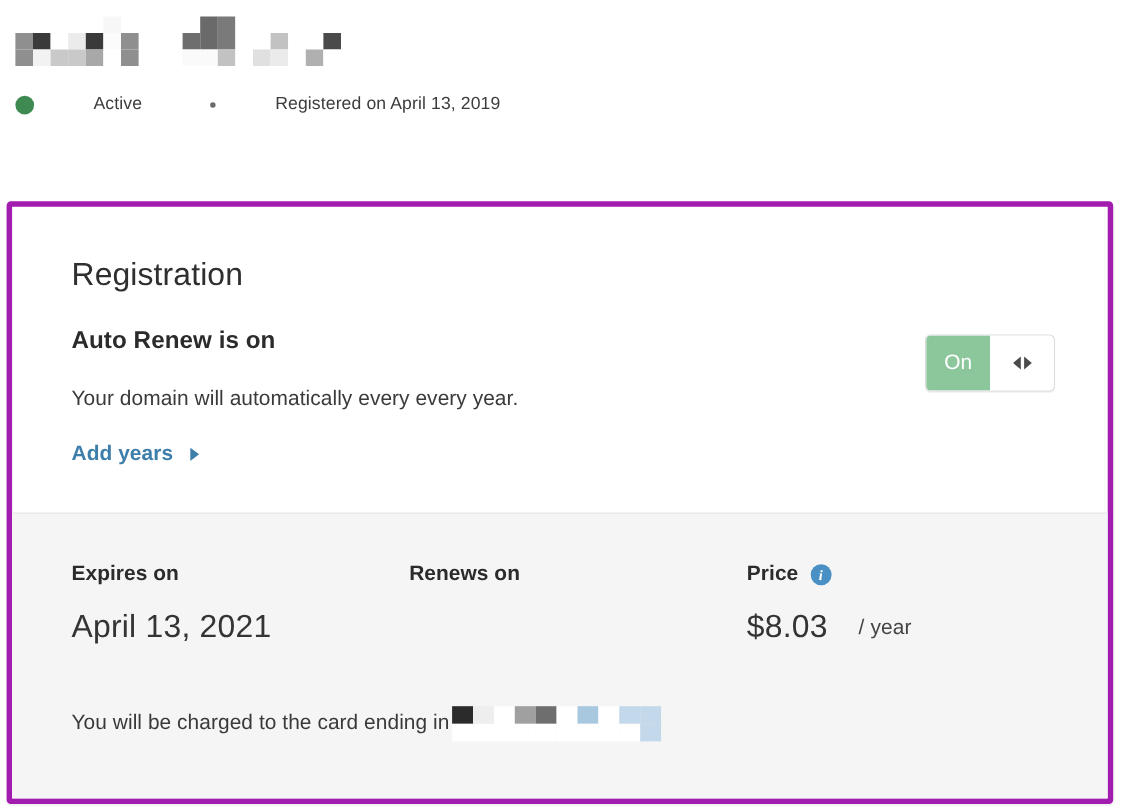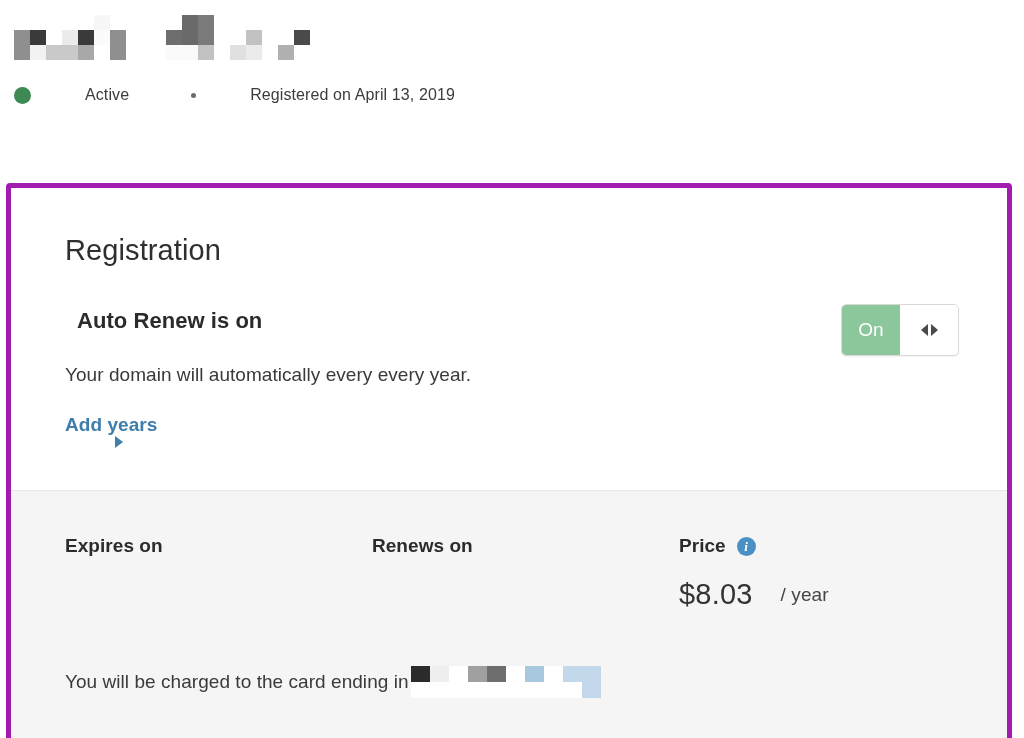--- a/index.html
+++ b/index.html
@@ -104,41 +104,40 @@
     align-items: flex-start;
     justify-content: space-between;
   }
   .renew-left {
     margin-left: 6px;
   }
   .renew-heading {
     font-size: 22px;
     font-weight: 700;
     color: #2b2b2b;
-    margin: 12px;
+    margin: 0;
     letter-spacing: 0.05px;
   }
   .renew-desc {
     font-size: 19px;
     font-weight: 400;
     color: #3a3a3a;
     margin: 30px 0 0 0;
     letter-spacing: 0.05px;
   }
   .add-years {
     display: inline-flex;
     align-items: center;
     margin-top: 28px;
     font-size: 19px;
     font-weight: 700;
     color: #3d7eab;
     text-decoration: none;
     cursor: pointer;
     letter-spacing: 0.05px;
-    flex-direction: column;
   }
   .add-years-arrow {
     width: 0;
     height: 0;
     border-left: 8px solid #3d7eab;
     border-top: 6px solid transparent;
     border-bottom: 6px solid transparent;
     margin-left: 16px;
     display: inline-block;
   }
@@ -394,20 +393,21 @@
       </div>
     </div>
   </div>
 
   <div class="card-bottom">
 
     <div class="detail-cols">
 
       <div class="detail-col col-expires">
         <div class="detail-label">Expires on</div>
+        <div class="detail-value">April 13, 2021</div>
       </div>
 
       <div class="detail-col col-renews">
         <div class="detail-label">Renews on</div>
       </div>
 
       <div class="detail-col col-price">
         <div class="detail-label">
           <span>Price</span>
           <span class="info-icon">i</span>

